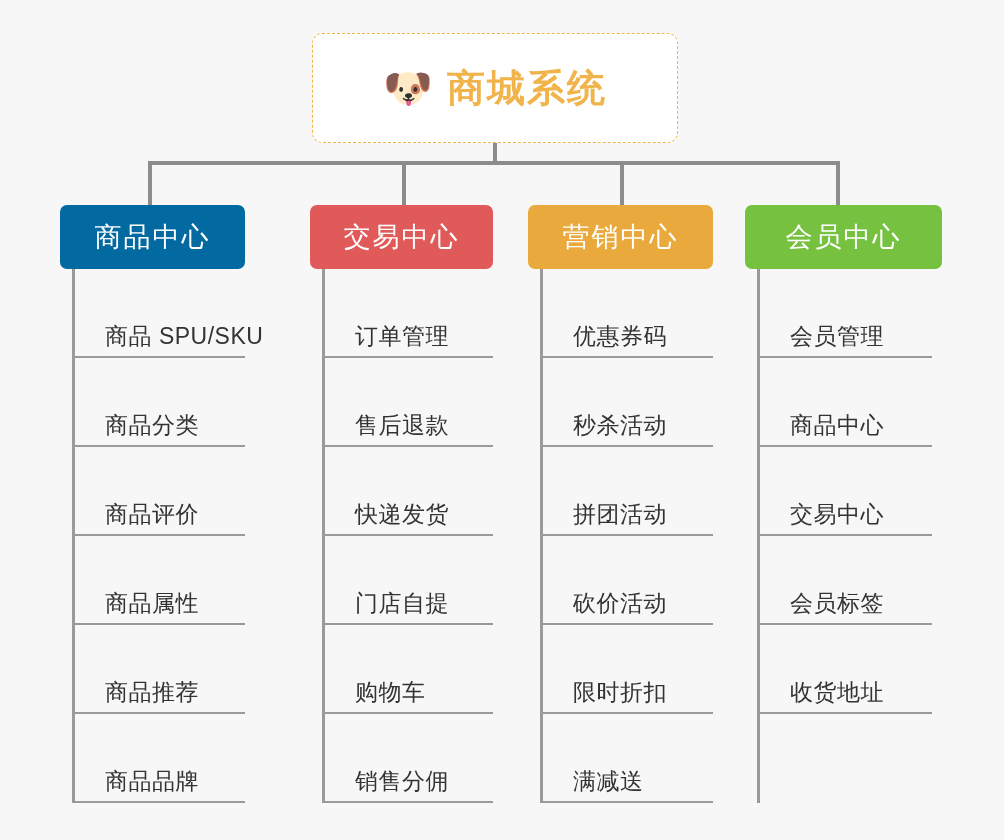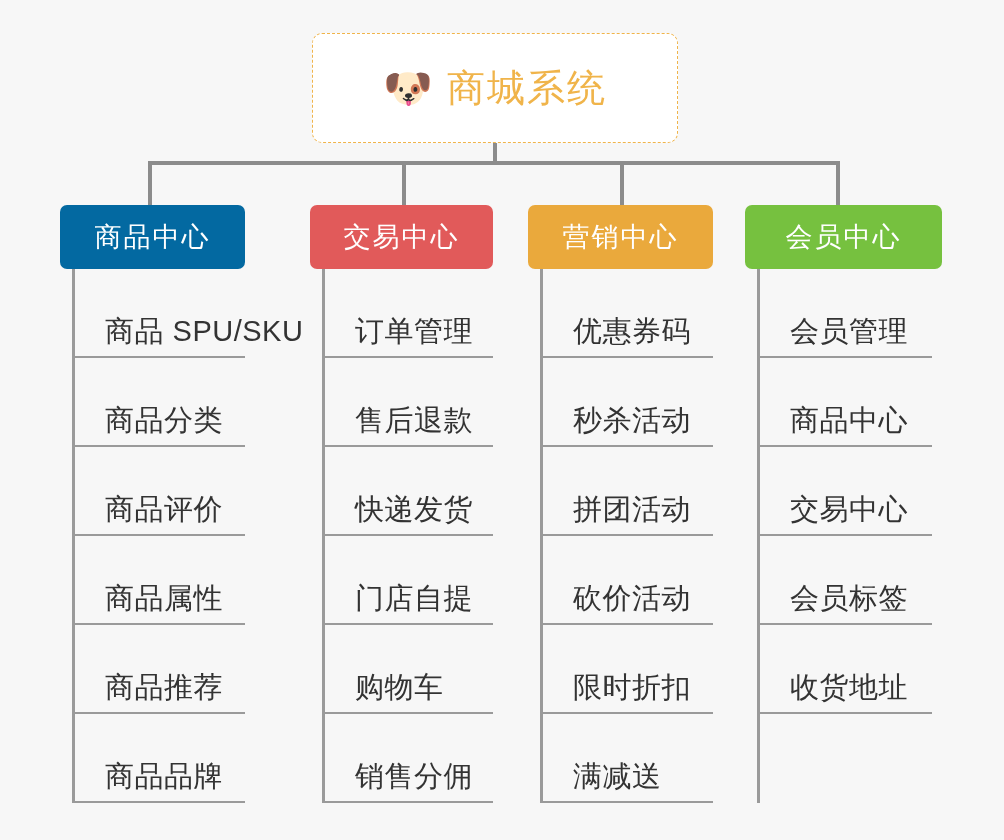--- a/index.html
+++ b/index.html
@@ -37,21 +37,21 @@
   }
   .root-emoji {
     font-size: 40px;
     line-height: 1;
     font-family: "DejaVu Sans", sans-serif;
   }
   .root-title {
     font-size: 38px;
     color: #f0b44a;
     letter-spacing: 2px;
-    font-weight: 400;
+    font-weight: 700;
     white-space: nowrap;
   }
 
   
   .conn {
     position: absolute;
     background: #8c8c8c;
   }
   .conn-v-root {
     left: 493px;
@@ -103,21 +103,21 @@
     position: relative;
     height: 89px;
     box-sizing: border-box;
     margin-left: 12px;
     border-bottom: 2px solid #9a9a9a;
     display: flex;
     align-items: flex-end;
     justify-content: flex-start;
   }
   .leaf-label {
-    font-size: 29px;
+    font-size: 23px;
     color: #333333;
     white-space: nowrap;
     padding-left: 33px;
     padding-bottom: 4px;
     letter-spacing: 0.5px;
   }
 </style>
 </head>
 <body>
 

